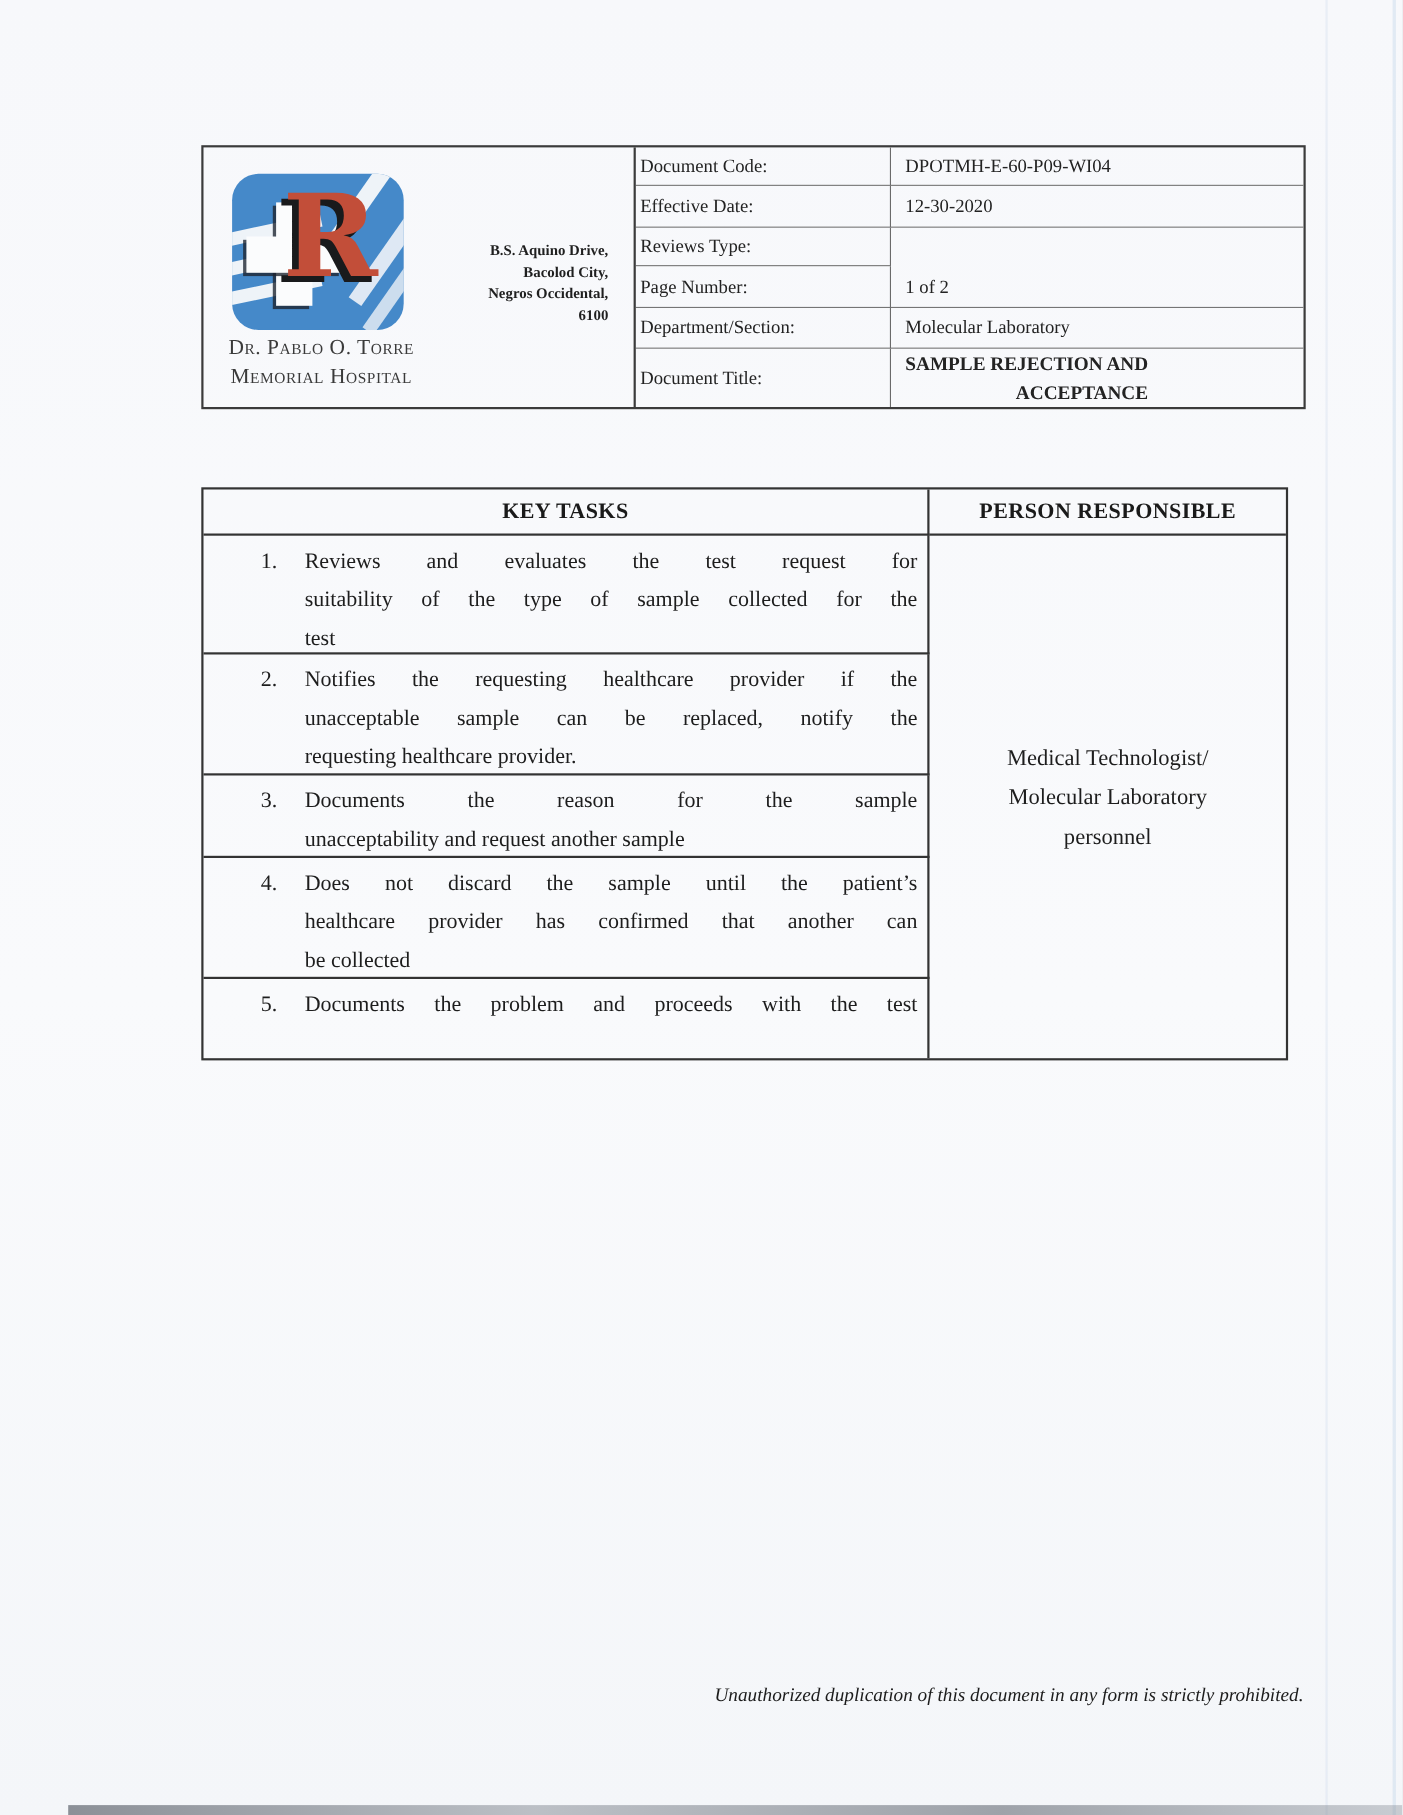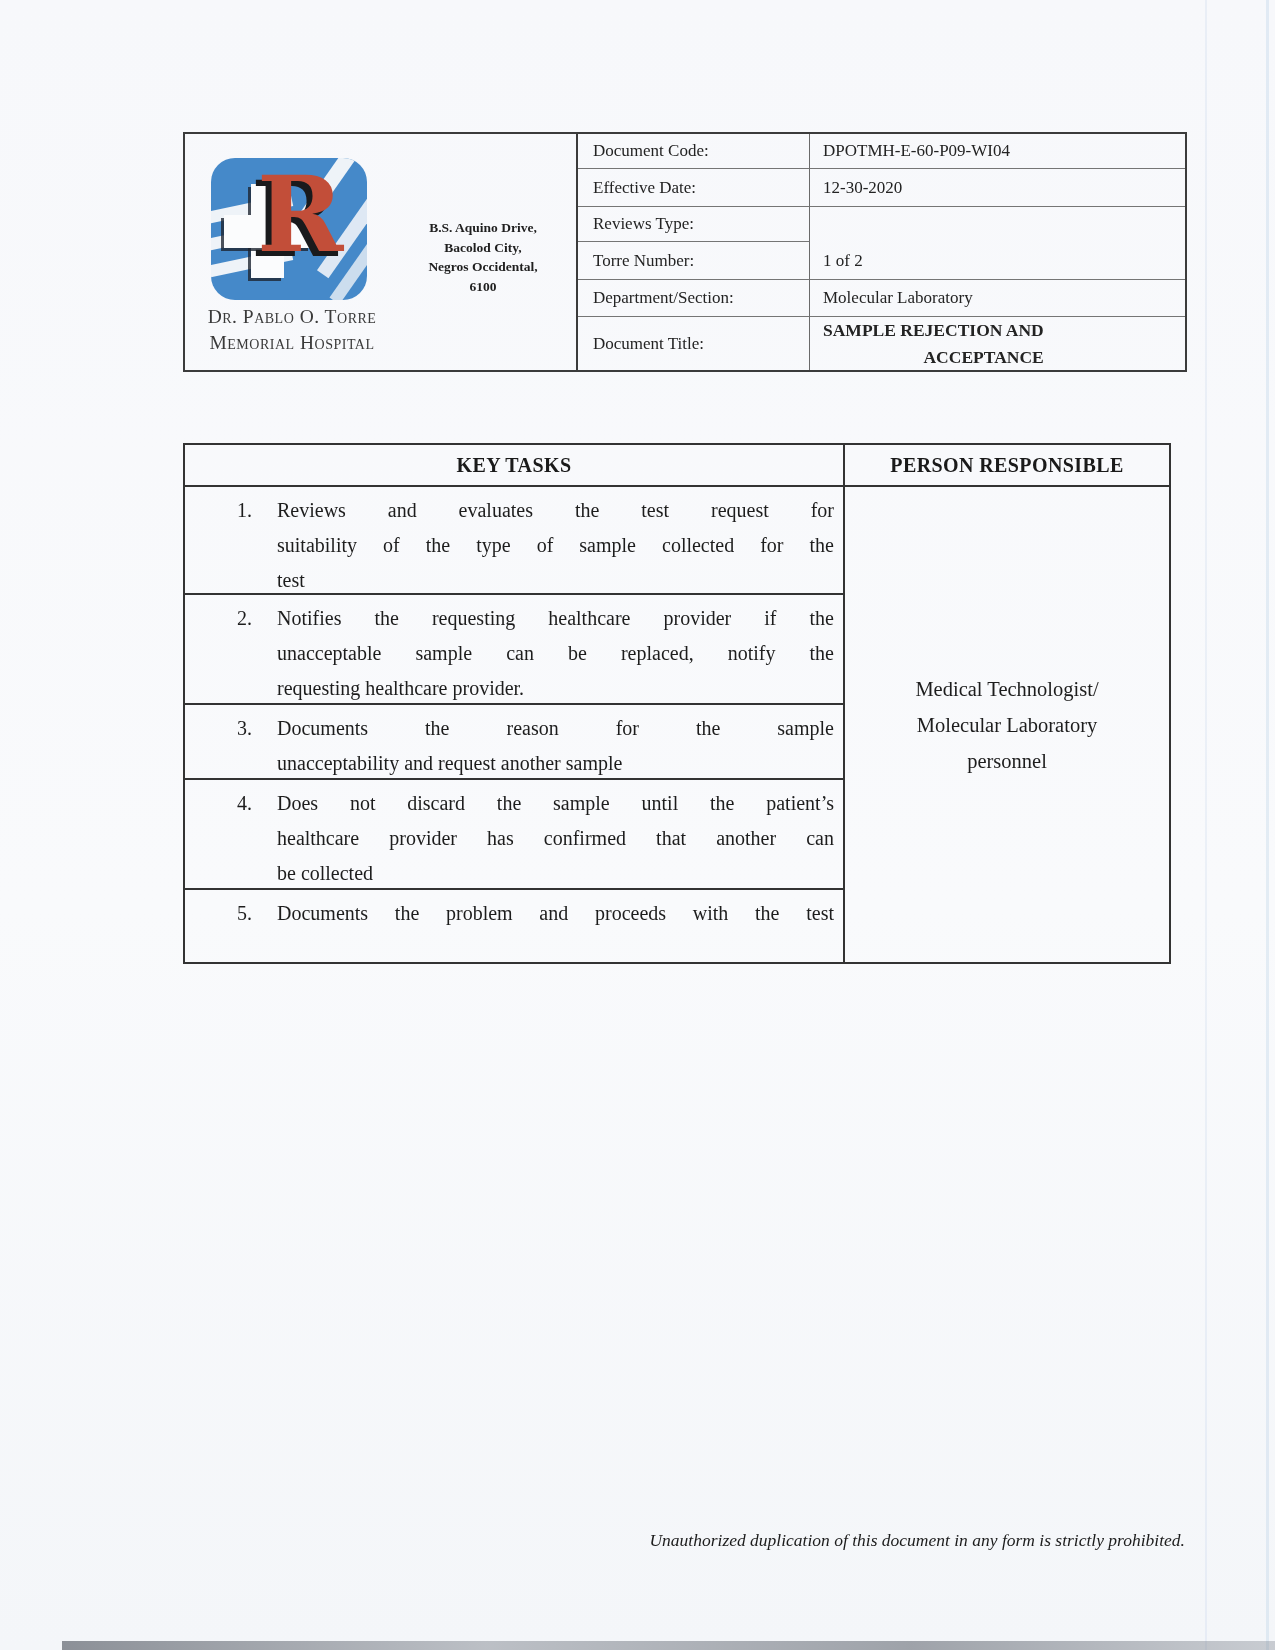--- a/index.html
+++ b/index.html
@@ -25,21 +25,21 @@
   .header-table {
     position:absolute; left:183px; top:132px; width:1004px; height:240px;
     box-sizing:border-box; border:2px solid #3b3b3b;
     display:grid;
     grid-template-columns:393px 232px 1fr;
     grid-template-rows:35px 38px 35px 38px 37px 1fr;
   }
   .logo-cell { grid-column:1; grid-row:1/7; border-right:2px solid #3b3b3b; position:relative; }
   .meta-label {
     grid-column:2; border-right:1px solid #6a6a6a; border-bottom:1px solid #757575;
-    display:flex; align-items:center; padding-left:15px; font-size:17px; color:#232323;
+    display:flex; align-items:center; padding-left:4px; font-size:17px; color:#232323;
   }
   .meta-value {
     grid-column:3; border-bottom:1px solid #757575;
     display:flex; align-items:center; padding-left:13px; font-size:17px; color:#232323;
   }
   .r6 { border-bottom:none !important; }
   .meta-value.title { font-weight:bold; white-space:pre-line; line-height:1.5; font-size:17.5px;text-align:right; }
   
   .logo-mark { position:absolute; left:26px; top:24px; width:156px; height:142px; }
   .lm-bg { position:absolute; left:0; top:0; right:0; bottom:0; background:#4589c9; border-radius:24px; overflow:hidden; }
@@ -55,21 +55,21 @@
   .lm-r {
     position:absolute; left:46px; top:0px; z-index:4;
     font-family:"DejaVu Serif", serif; font-weight:bold; font-size:104px; line-height:1.1;
     color:#c24e39; text-shadow:-6px 5px 0 #191a1c;
   }
   .hosp-name {
     position:absolute; left:4px; top:170px; width:206px; text-align:center;
     font-variant:small-caps; font-size:19.5px; line-height:1.32; color:#3a3a3a; letter-spacing:.5px;
   }
   .address {
-    position:absolute; left:212px; top:84px; width:172px; text-align:center;
+    position:absolute; left:196px; top:84px; width:172px; text-align:right;
     font-size:13.5px; font-weight:bold; line-height:1.45; color:#1f1f1f;
   }
   
   .tasks-table {
     position:absolute; left:183px; top:443px; width:988px; height:521px;
     box-sizing:border-box; border:2px solid #333;
     display:grid; grid-template-columns:660px 1fr;
     grid-template-rows:42px 108px 110px 75px 110px 1fr;
     font-family:Liberation Serif, serif;
   }
@@ -130,21 +130,21 @@
     </div>
 
     <div class="meta-label" style="grid-row:1">Document Code:</div>
     <div class="meta-value" style="grid-row:1">DPOTMH-E-60-P09-WI04</div>
 
     <div class="meta-label" style="grid-row:2">Effective Date:</div>
     <div class="meta-value" style="grid-row:2">12-30-2020</div>
 
     <div class="meta-label" style="grid-row:3">Reviews Type:</div>
 
-    <div class="meta-label" style="grid-row:4">Torre Number:</div>
+    <div class="meta-label" style="grid-row:4">Page Number:</div>
     <div class="meta-value" style="grid-row:4">1 of 2</div>
 
     <div class="meta-label" style="grid-row:5">Department/Section:</div>
     <div class="meta-value" style="grid-row:5">Molecular Laboratory</div>
 
     <div class="meta-label r6" style="grid-row:6">Document Title:</div>
     <div class="meta-value r6 title" style="grid-row:6">SAMPLE REJECTION AND
 ACCEPTANCE</div>
   </div>
 

